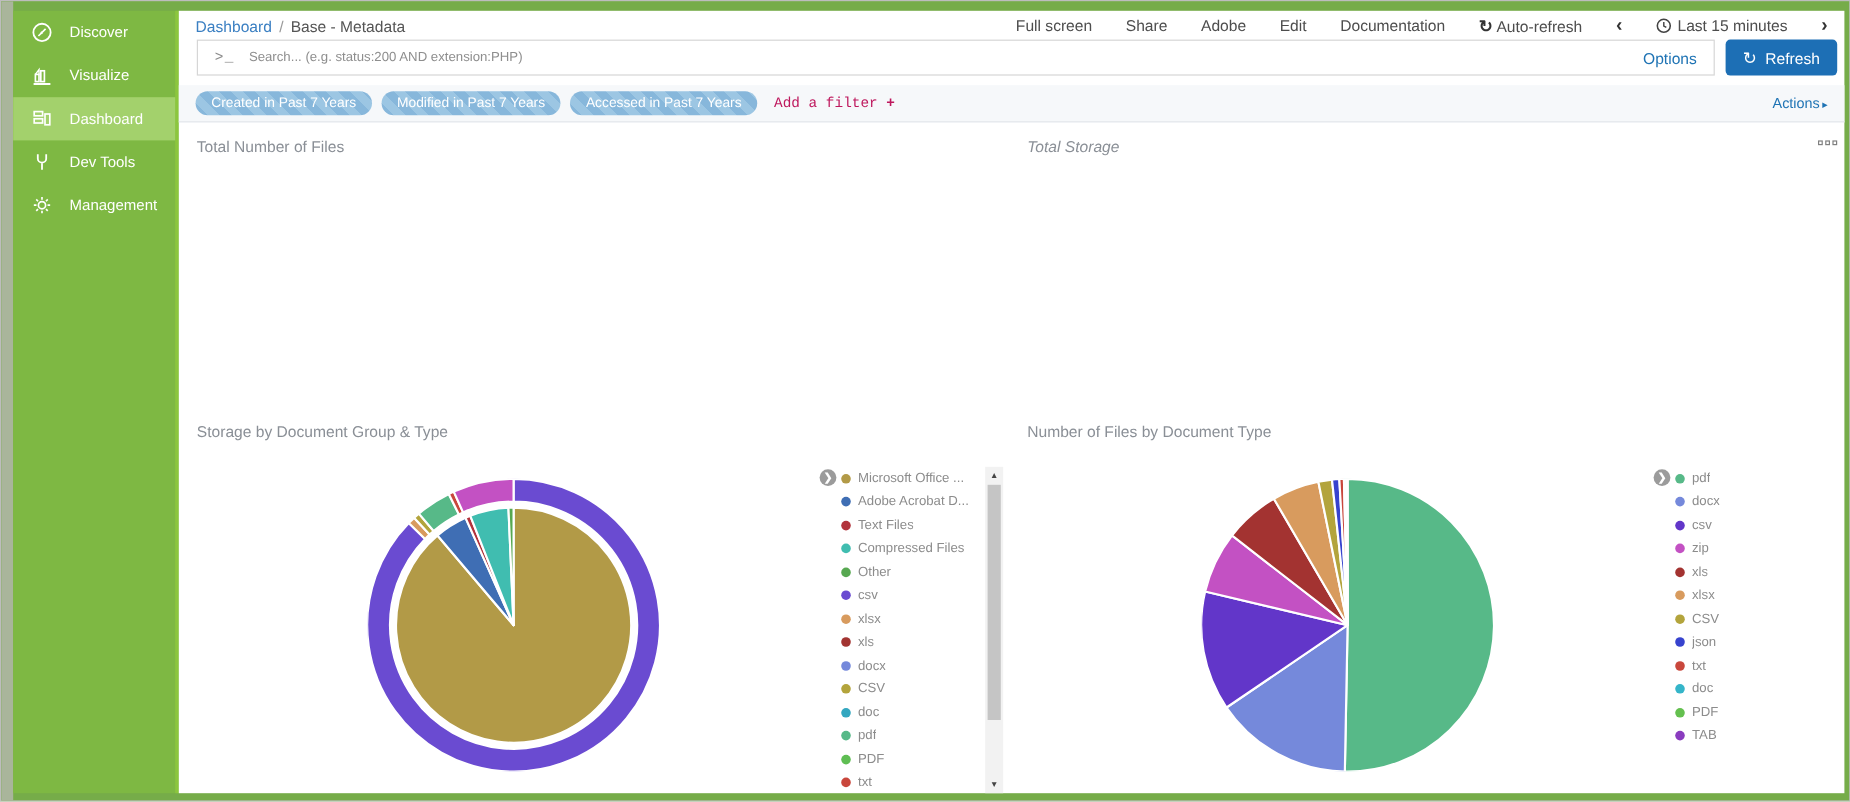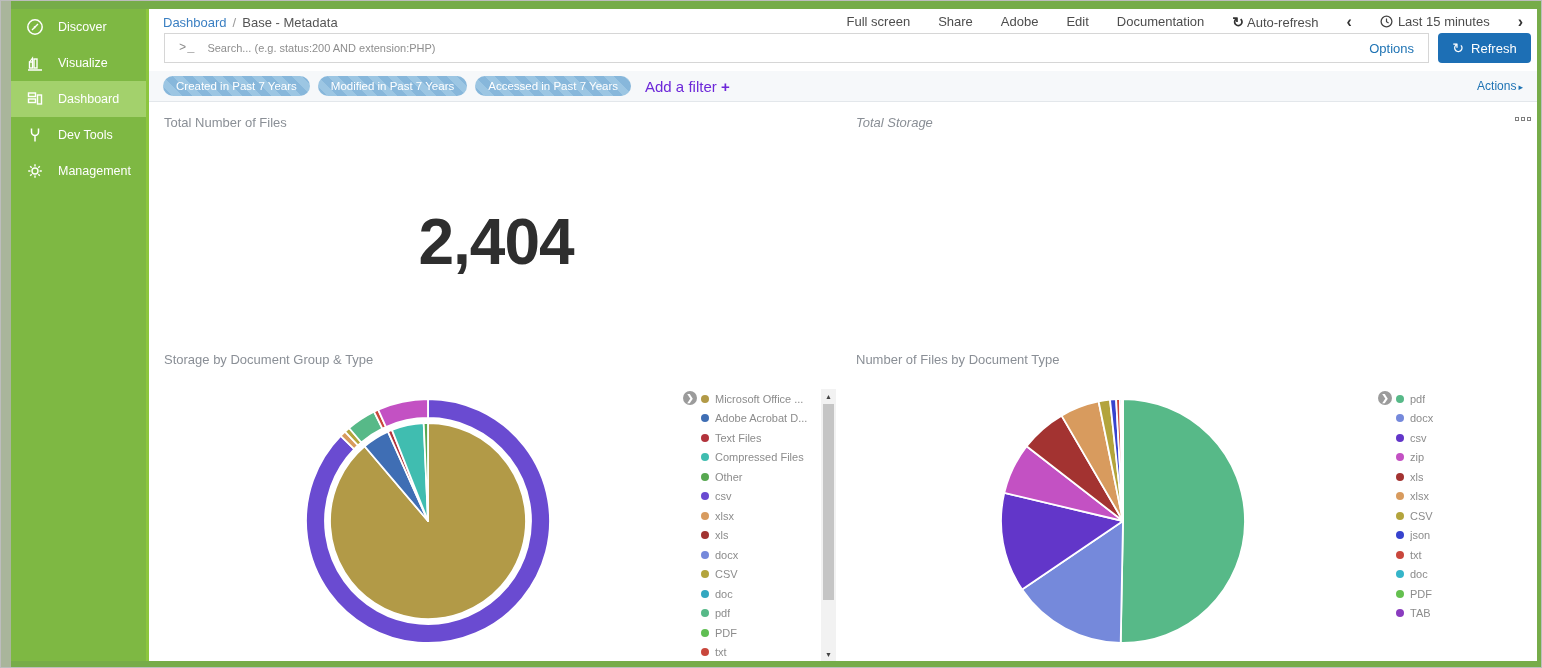--- a/index.html
+++ b/index.html
@@ -40,21 +40,21 @@
   .refresh-btn { position:absolute; top:24px; left:1289px; width:93px; height:30px;
                  background:#1D6FB5; color:#fff; border:none; border-radius:4px;
                  font-size:13px; display:flex; align-items:center; justify-content:center;
                  gap:7px; cursor:pointer; font-family:"Liberation Sans", sans-serif; }
   
   .filter-bar { position:absolute; top:62px; left:0; right:0; height:31px; background:#F6F8FA;
                 border-bottom:1px solid #E3E7EB; display:flex; align-items:center;
                 padding:0 14px; gap:8px; }
   .pill { background:repeating-linear-gradient(45deg,#87B7DB 0 7px,#9CC6E3 7px 14px);
           color:#fff; font-size:11.5px; padding:4px 13px; border-radius:11px; cursor:pointer; }
-  .add-filter { color:#6d28d9; font-size:15px; margin-left:6px; cursor:pointer; }
+  .add-filter { color:#be185d; font-size:12px; margin-left:6px; cursor:pointer;font-family:Liberation Mono, monospace; }
   .add-filter b { font-weight:bold; }
   .actions-link { margin-left:auto; color:#1E73B4; font-size:12px; cursor:pointer; }
   
   .panel-title { position:absolute; color:#8A8F96; font-size:13px; }
   .metric-value { position:absolute; top:196px; text-align:center; font-size:64px;
                   font-weight:bold; color:#2E2E2E; letter-spacing:-1px; }
   .panel-dots { position:absolute; left:1366px; top:108px; display:flex; gap:2px; cursor:pointer; }
   .panel-dots i { width:4px; height:4px; border:1px solid #808080; background:#fff; display:block; }
   .pie-svg { position:absolute; }
   .legend { position:absolute; width:118px; }
@@ -170,21 +170,20 @@
       </span>
     </div>
 
     <div class="panel-title" style="left:15px; top:106px;">Total Number of Files</div>
     <div class="panel-title" style="left:707px; top:106px;font-style:italic;">Total Storage</div>
     <div class="panel-dots">
         <i></i>
         <i></i>
         <i></i>
       </div>
-    <div class="metric-value" style="left:0; width:694px;">2,404</div>
 
     <div class="panel-title" style="left:15px; top:343px;">Storage by Document Group &amp; Type</div>
     <div class="panel-title" style="left:707px; top:343px;">Number of Files by Document Type</div>
 
     <svg id="pie1" class="pie-svg" style="left:157px; top:390px;" width="244" height="244">
         <path d="M 122 122 L 122 24 A 98 98 0 1 1 58.588515766194455 47.2806339208781 Z" fill="#B29A47" stroke="#fff" stroke-width="1.8" stroke-linejoin="round"></path>
         <path d="M 122 122 L 58.588515766194455 47.2806339208781 A 98 98 0 0 1 81.95239067583773 32.55622443445675 Z" fill="#3F6EB4" stroke="#fff" stroke-width="1.8" stroke-linejoin="round"></path>
         <path d="M 122 122 L 81.95239067583773 32.55622443445675 A 98 98 0 0 1 85.92379383690157 30.88190438295136 Z" fill="#B2333C" stroke="#fff" stroke-width="1.8" stroke-linejoin="round"></path>
         <path d="M 122 122 L 85.92379383690157 30.88190438295136 A 98 98 0 0 1 117.69112440484913 24.09477240154378 Z" fill="#40BDB0" stroke="#fff" stroke-width="1.8" stroke-linejoin="round"></path>
         <path d="M 122 122 L 117.69112440484913 24.09477240154378 A 98 98 0 0 1 121.98289577341735 24.000001492625344 Z" fill="#57A851" stroke="#fff" stroke-width="1.8" stroke-linejoin="round"></path>

